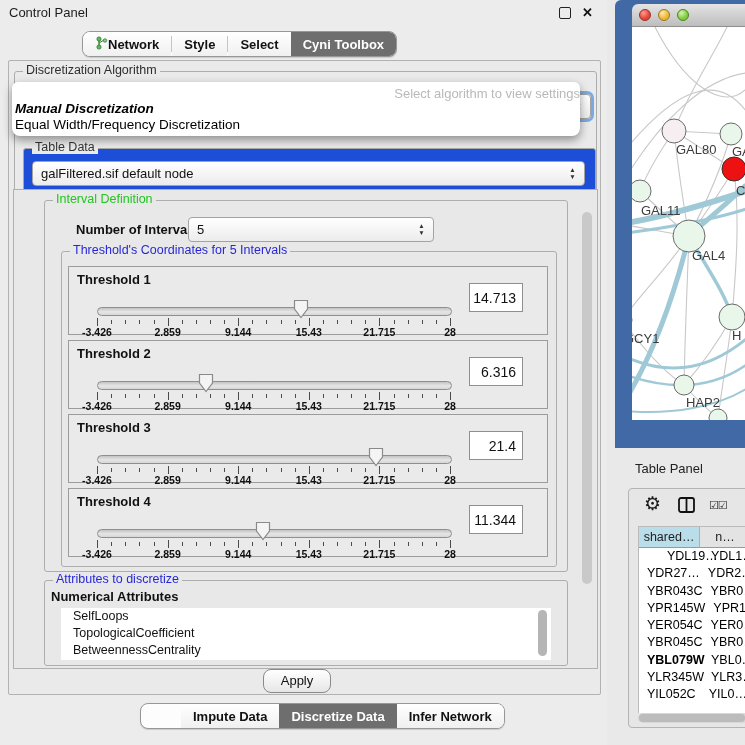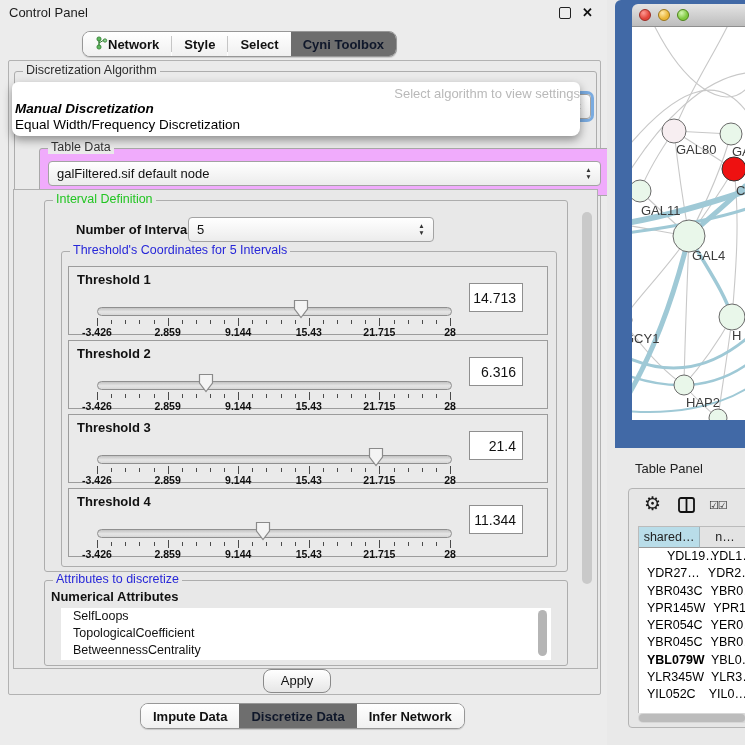--- a/index.html
+++ b/index.html
@@ -9,42 +9,42 @@
   .cp-titlebar{position:absolute;left:0;top:0;width:100%;height:24px;}
   .cp-titlebar .t{position:absolute;left:9px;top:5px;font-size:13px;color:#1c1c1c;}
   .win-ic{position:absolute;top:5px;font-size:12px;color:#111;cursor:default;}
   .float-ic{right:36px;width:10px;height:10px;border:1.6px solid #222;border-radius:2px;top:7px;}
   .close-ic{right:14px;font-weight:bold;font-size:13px;}
   
   .tabstrip{position:absolute;display:flex;height:24px;border:1px solid #979797;border-radius:8px;
             overflow:hidden;background:#fdfdfd;box-shadow:0 1px 1px rgba(0,0,0,.15);}
   .tabstrip .tab{display:flex;align-items:center;padding:0 12px;font-size:13px;font-weight:bold;
                  color:#111;background:linear-gradient(#ffffff,#f0f0f0);white-space:nowrap;}
-  .tabstrip .tab.sel{background:#6e6e6e;color:#0f172a;}
+  .tabstrip .tab.sel{background:#6e6e6e;color:#ffffff;}
   .tabstrip .sep{width:1px;background:#c6c6c6;margin:4px 0;}
   #top-tabs{left:82px;top:31px;}
-  #bottom-tabs{left:140px;top:703px;}
+  #bottom-tabs{left:140px;top:703px;padding-left:40px;}
   
   .cp-content{position:absolute;left:8px;top:60px;width:591px;height:633px;background:#eaeaea;
               border:1px solid #b2b2b2;border-radius:2px;}
   .group{position:absolute;border:1px solid #adadad;border-radius:3px;}
   .legend{position:absolute;top:-9px;left:8px;padding:0 3px;font-size:12.5px;background:#eaeaea;color:#333;}
   .legend.bold{font-weight:normal;color:#2e2e2e;}
   .legend.green{color:#22c522;}
   .legend.blue{color:#2727d8;}
   
   .combo{position:absolute;border:1px solid #a3a3a3;border-radius:4px;
          background:linear-gradient(#ffffff,#ececec);height:25px;box-sizing:border-box;
          font-size:13px;color:#111;line-height:23px;padding-left:8px;}
   .combo .stepper{position:absolute;right:7px;top:4px;width:9px;height:16px;font-size:6.5px;line-height:7px;
                   color:#333;text-align:center;}
   .combo.focus{box-shadow:0 0 0 3px #7aabe0;}
   #disc-group{left:5px;top:10px;width:581px;height:120px;}
   #algo-combo{left:16px;top:22px;width:560px;}
-  #tabledata-group{left:8px;top:76px;width:571px;height:46px;background:#f0abfc;border-color:#a8a8a8;position:absolute;margin-left:16px;}
+  #tabledata-group{left:8px;top:76px;width:571px;height:46px;background:#1d4ed8;border-color:#a8a8a8;position:absolute;}
   #tabledata-combo{left:8px;top:12px;width:553px;box-sizing:border-box;}
   
   #scroll-panel{position:absolute;left:4px;top:128px;width:583px;height:478px;background:#e8e8e8;
                 border:1px solid #b0b0b0;}
   #scroll-panel .legend{background:#e8e8e8;}
   #interval-group{left:30px;top:10px;width:522px;height:370px;}
   #noi-label{position:absolute;left:31px;top:21px;font-size:13px;font-weight:bold;color:#111;}
   #noi-combo{left:143px;top:16px;width:246px;}
   #thr-group{left:16px;top:50px;width:494px;height:314px;}
   .thr-row{position:absolute;left:6px;width:480px;height:69px;border:1px solid #9c9c9c;background:#eaeaea;box-sizing:border-box;}

